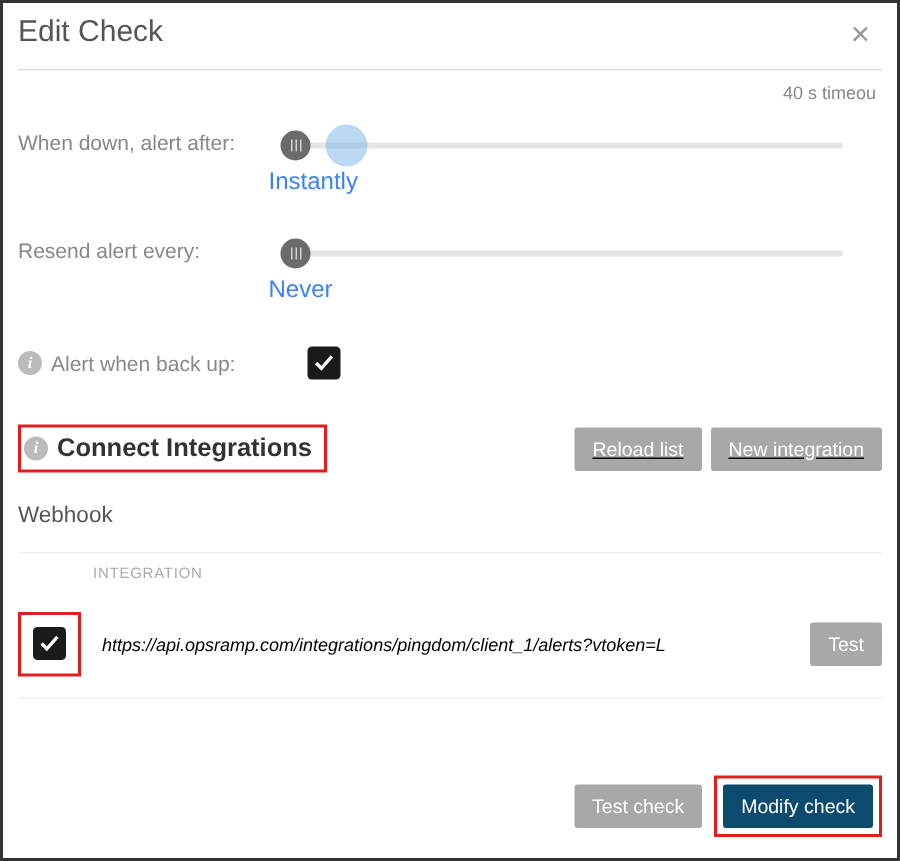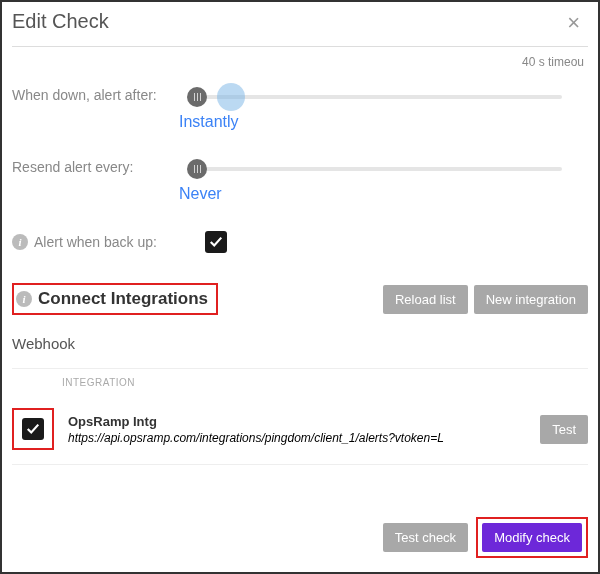--- a/index.html
+++ b/index.html
@@ -181,33 +181,34 @@
       padding: 4px 8px 4px 2px;
     }
     .section-title {
       font-size: 17px;
       color: #333;
       font-weight: 700;
     }
     .btn-group {
       display: flex;
       gap: 6px;
+      text-decoration: underline;
     }
     .btn {
       background: #a8a8a8;
       color: #fff;
       border: none;
       padding: 7px 12px;
       font-size: 13px;
       border-radius: 2px;
       cursor: pointer;
       font-weight: 500;
     }
     .btn-primary {
-      background: #6d28d9;
+      background: #0c4a6e;
     }
     .subsection-title {
       font-size: 15px;
       color: #555;
       margin-bottom: 16px;
       font-weight: 400;
     }
     .col-header {
       font-size: 10px;
       color: #aaa;
@@ -340,21 +341,20 @@
 
     <div class="integration-row">
       <div class="integration-checkbox-wrap">
         <div class="checkbox">
           <svg viewBox="0 0 16 16">
               <path d="M2 8 L6 12 L14 3" stroke="#fff" stroke-width="2.5" fill="none"></path>
             </svg>
         </div>
       </div>
       <div class="integration-details">
-        <div class="integration-name">OpsRamp Intg</div>
         <div class="integration-url">https://api.opsramp.com/integrations/pingdom/client_1/alerts?vtoken=L</div>
       </div>
       <button class="btn">Test</button>
     </div>
 
     <hr class="thin">
   </div>
 
   <div class="modal-footer">
     <button class="btn">Test check</button>

